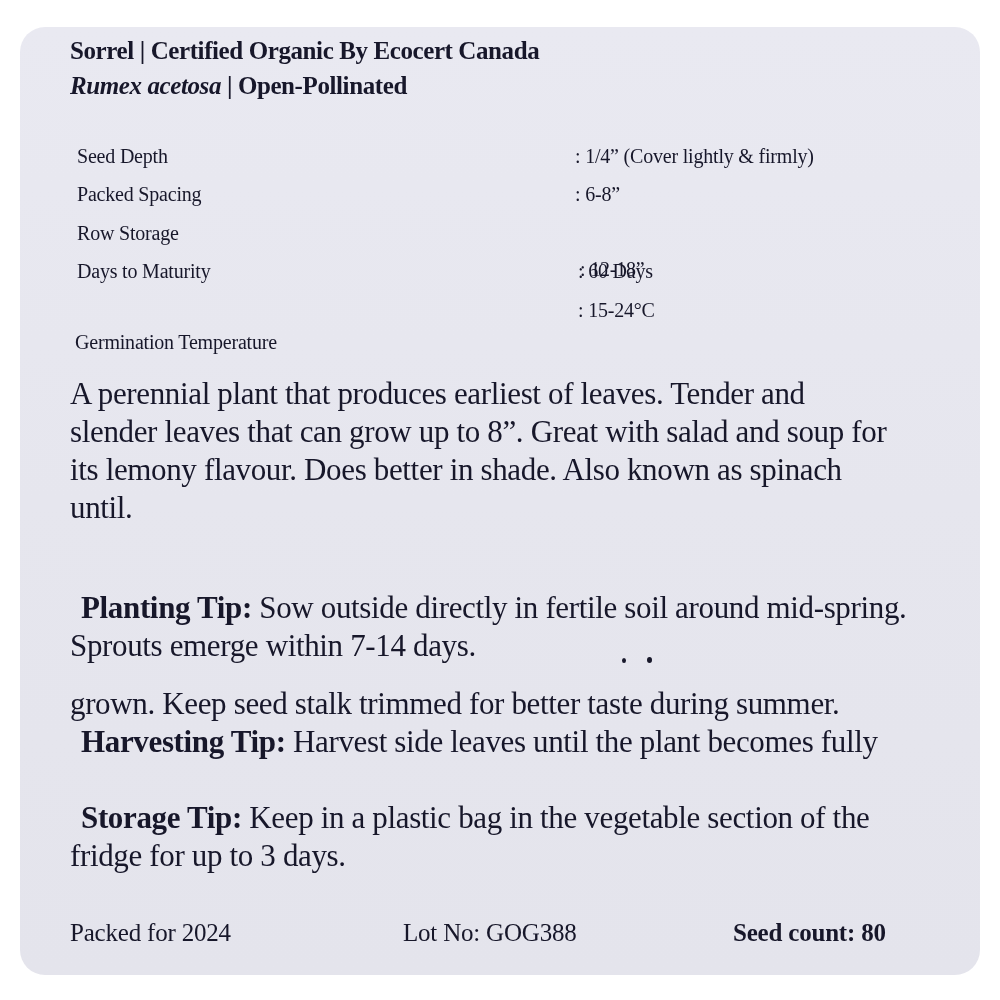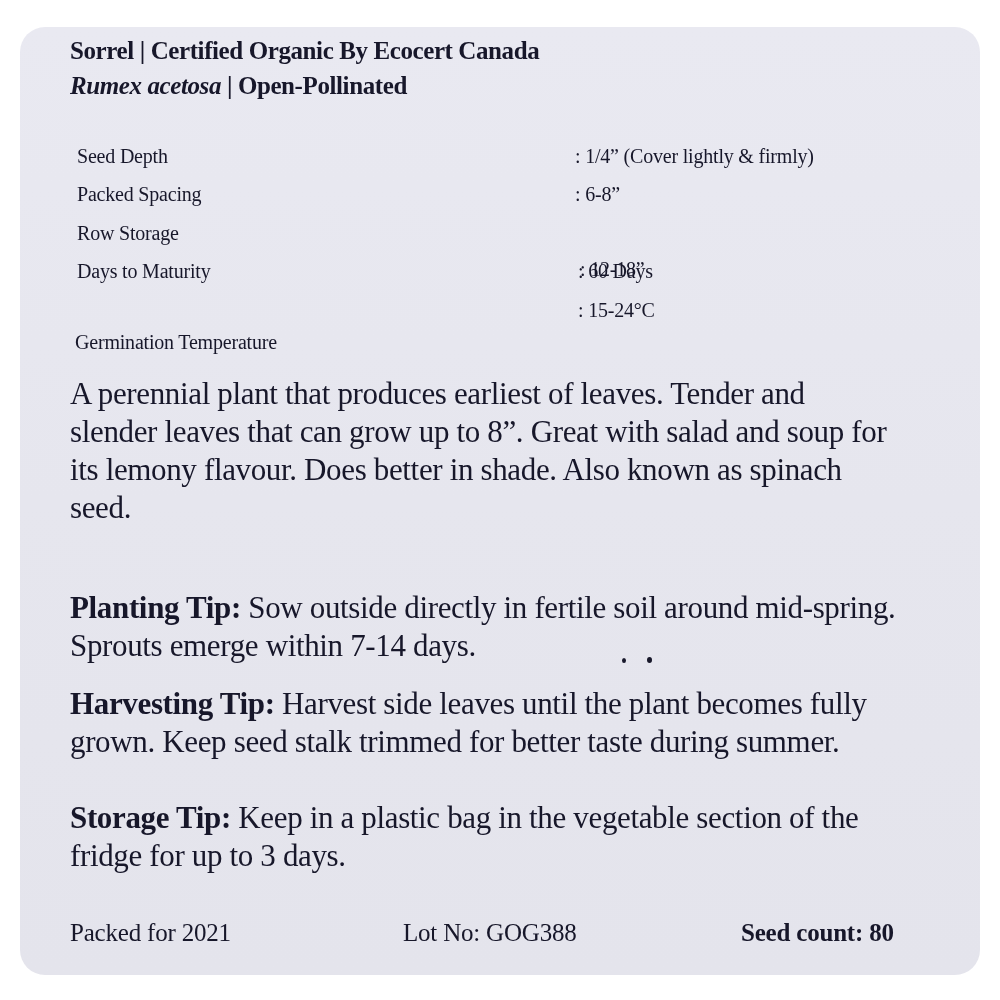--- a/index.html
+++ b/index.html
@@ -36,21 +36,21 @@
     .spec-label, .spec-value {
       font-size: 20px;
     }
     .para {
       font-size: 31px;
       line-height: 38px;
       white-space: normal;
       width: 850px;
       letter-spacing: -0.35px;
     }
-    .para b { font-weight: bold; }
+    .para b { font-weight: bold; margin-left: 11px; }
     .footer {
       font-size: 25px;
     }
     .footer.bold { font-weight: bold; }
     .speck {
       position: absolute;
       width: 4px;
       height: 5px;
       background: #17172a;
       border-radius: 50%;
@@ -86,44 +86,44 @@
     <div class="text spec-value" style="left:558px; top:233px;">: 60 Days</div>
 
     <div class="text spec-label" style="left:55px; top:272px;margin-top:32px;">Germination Temperature</div>
     <div class="text spec-value" style="left:558px; top:272px;">: 15-24°C</div>
   </div>
 
   <div class="text para" style="left:50px; top:348px;">
     <div>A perennial plant that produces earliest of leaves. Tender and</div>
     <div>slender leaves that can grow up to 8”. Great with salad and soup for</div>
     <div>its lemony flavour. Does better in shade. Also known as spinach</div>
-    <div>seed.</div>
+    <div>until.</div>
   </div>
 
   <div class="text para" style="left:50px; top:562px;">
     <div>
       <b>Planting Tip:</b><span> Sow outside directly in fertile soil around mid-spring.</span>
     </div>
     <div>Sprouts emerge within 7-14 days.</div>
   </div>
 
   <div class="speck" style="left:602px; top:631px;"></div>
   <div class="speck" style="left:627px; top:630px; width:5px; height:6px;"></div>
 
   <div class="text para" style="left:50px; top:658px;">
+    <div>grown.  Keep seed stalk trimmed for better taste during summer.</div>
     <div>
       <b>Harvesting Tip:</b><span> Harvest side leaves until the plant becomes fully</span>
     </div>
-    <div>grown.  Keep seed stalk trimmed for better taste during summer.</div>
   </div>
 
   <div class="text para" style="left:50px; top:772px;">
     <div>
       <b>Storage Tip:</b><span> Keep in a plastic bag in the vegetable section of the</span>
     </div>
     <div>fridge for up to 3 days.</div>
   </div>
 
-  <div class="text footer" style="left:50px; top:892px;">Packed for 2021</div>
+  <div class="text footer" style="left:50px; top:892px;">Packed for 2024</div>
   <div class="text footer" style="left:383px; top:892px;">Lot No: GOG388</div>
-  <div class="text footer bold" style="left:713px; top:892px;margin-left:8px;">Seed count: 80</div>
+  <div class="text footer bold" style="left:713px; top:892px;">Seed count: 80</div>
 
 </div>
 
 </body></html>

